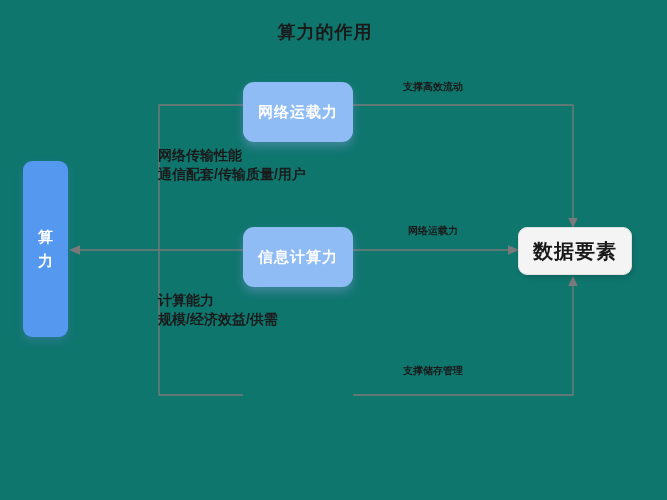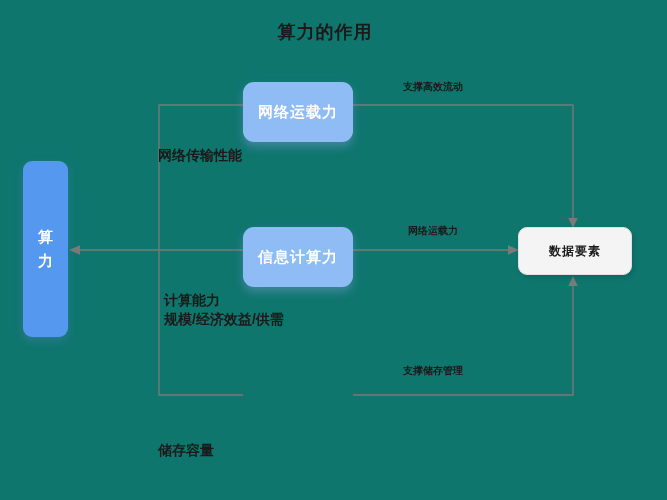--- a/index.html
+++ b/index.html
@@ -83,21 +83,21 @@
   .caption {
     position: absolute;
     left: 158px;
     width: 280px;
     font-size: 14px;
     font-weight: 600;
     line-height: 19px;
     color: var(--text, #1a1a1a);
   }
   .caption.c1 { top: 146px; }
-  .caption.c2 { top: 291px; padding-left: 6px; }
+  .caption.c2 { top: 291px; }
   .caption.c3 { top: 441px; }
   .arrow-label {
     position: absolute;
     left: 353px;
     width: 160px;
     text-align: center;
     font-size: 10px;
     font-weight: 600;
     color: var(--text, #1a1a1a);
     line-height: 14px;
@@ -111,21 +111,21 @@
     top: 227px;
     width: 114px;
     height: 48px;
     background: var(--target-node-bg, #f4f4f4);
     border: 1px solid var(--target-node-border, #e0e0e0);
     border-radius: 9px;
     box-shadow: 2px 3px 5px rgba(0, 0, 0, 0.12);
     display: flex;
     align-items: center;
     justify-content: center;
-    font-size: 12px;
+    font-size: 20px;
     font-weight: 700;
     color: var(--text, #1a1a1a);
     letter-spacing: 1px;
     box-sizing: border-box;
     font-family: Liberation Mono, monospace;
   }
 </style>
 </head>
 <body>
 
@@ -156,30 +156,30 @@
       <polygon points="573,276 568.2,286 577.8,286"></polygon>
     </g>
   </svg>
 
   <div class="source-node">算
 力</div>
 
   <div class="branch-node b1">网络运载力</div>
   <div class="caption c1">
     <div>网络传输性能</div>
+    <div>通信配套/传输质量/用户</div>
   </div>
   <div class="arrow-label l1">支撑高效流动</div>
 
   <div class="branch-node b2">信息计算力</div>
   <div class="caption c2">
     <div>计算能力</div>
     <div>规模/经济效益/供需</div>
   </div>
   <div class="arrow-label l2">网络运载力</div>
 
   <div class="caption c3">
-    <div>储存容量</div>
   </div>
   <div class="arrow-label l3">支撑储存管理</div>
 
   <div class="target-node">数据要素</div>
 
 </div>
 
 </body></html>

